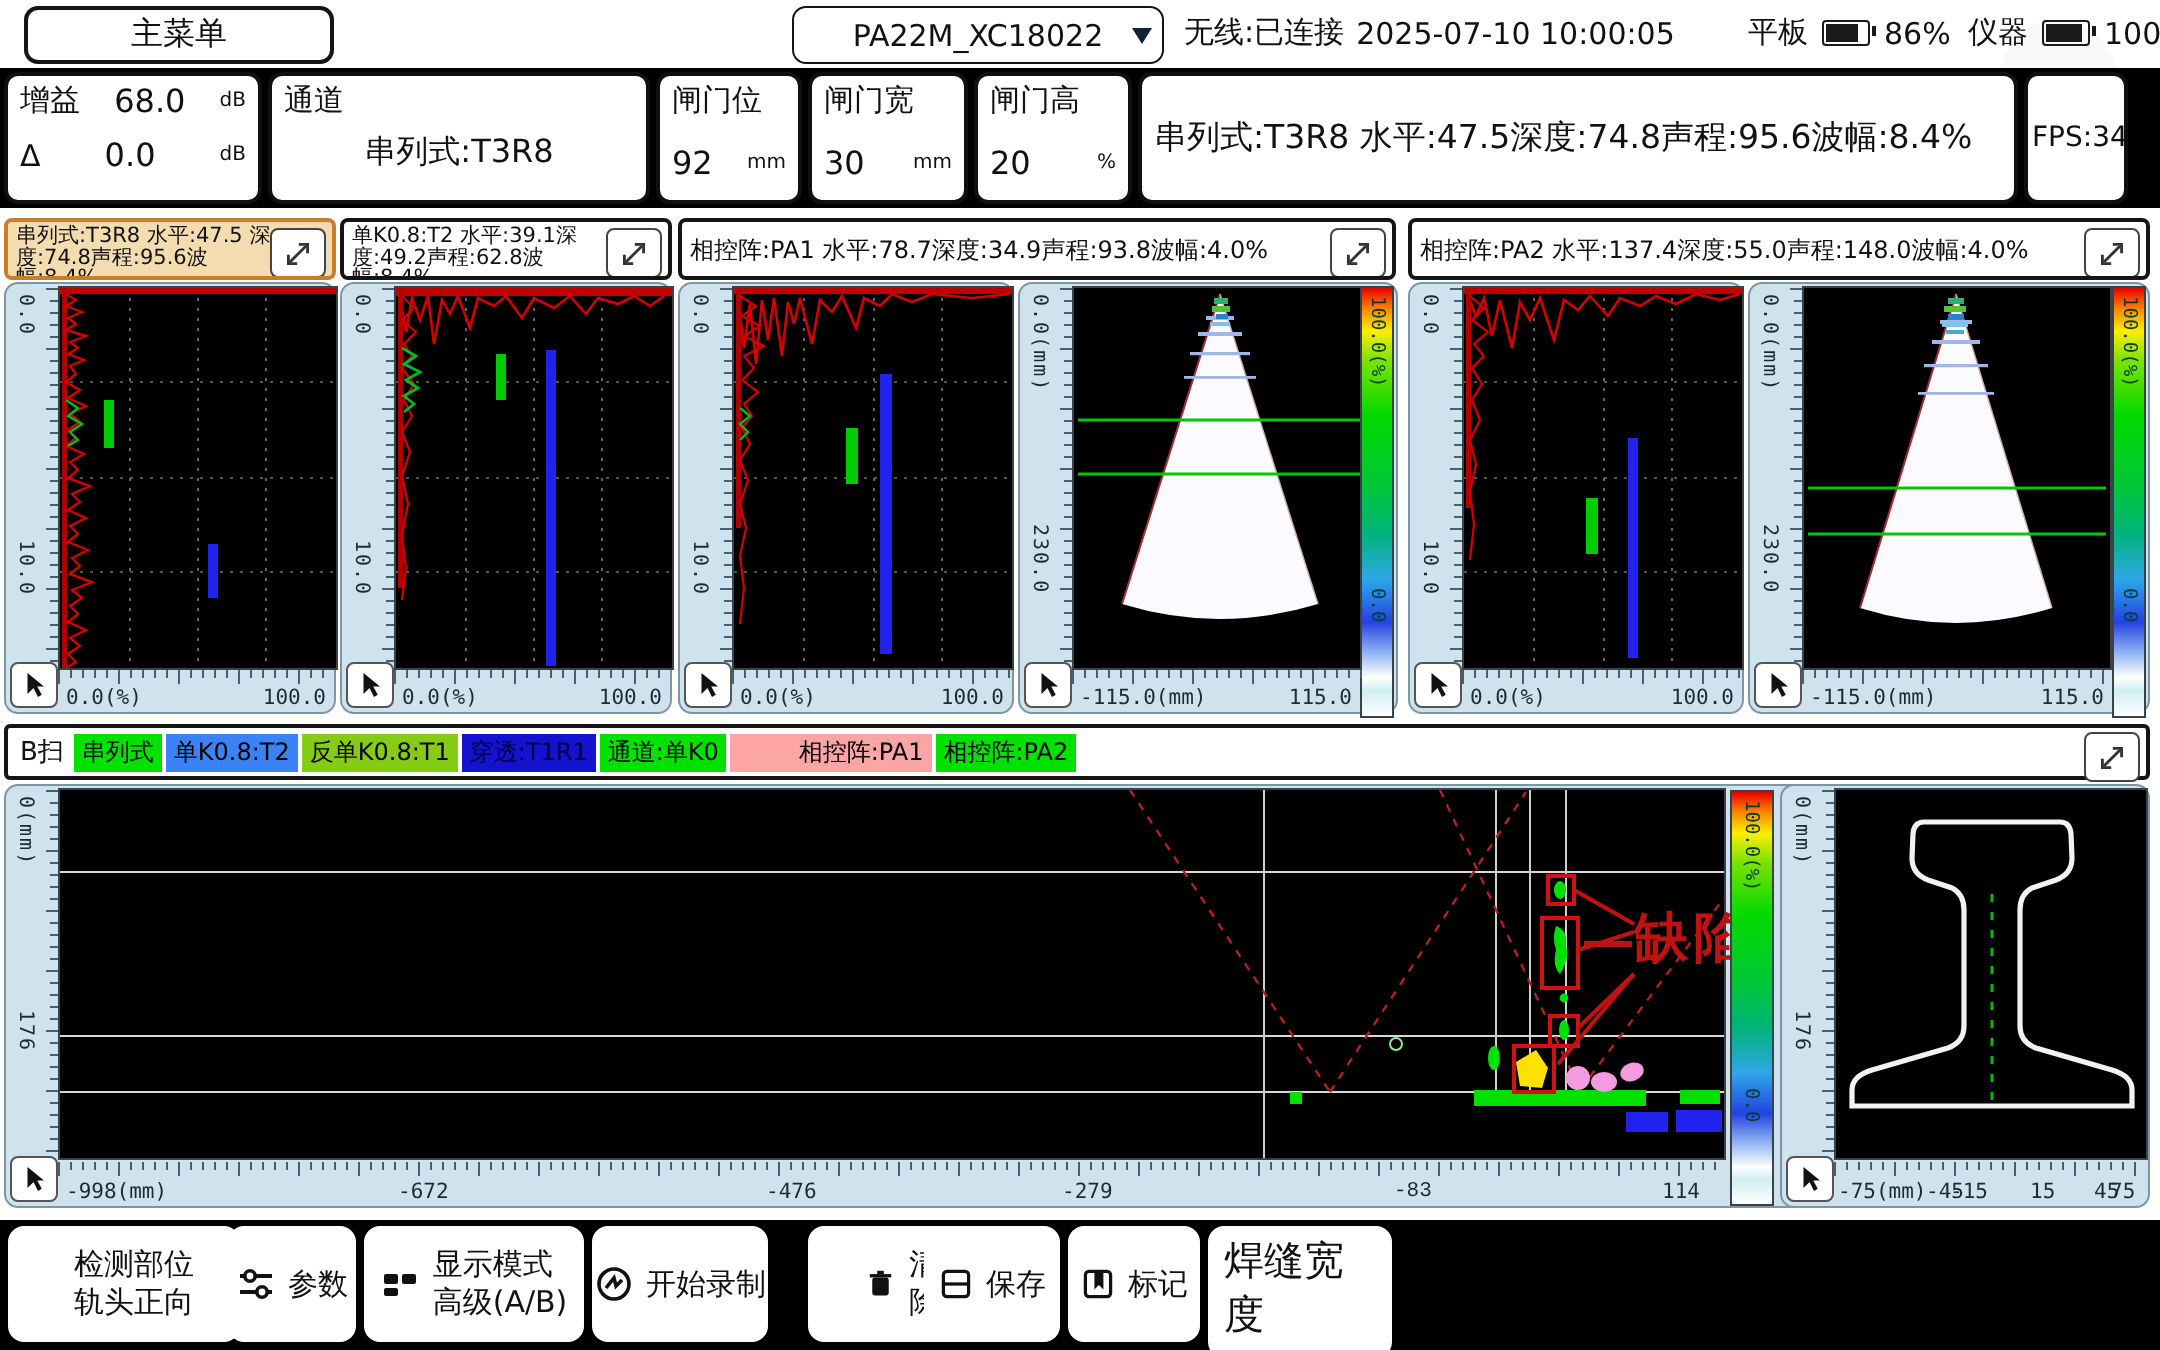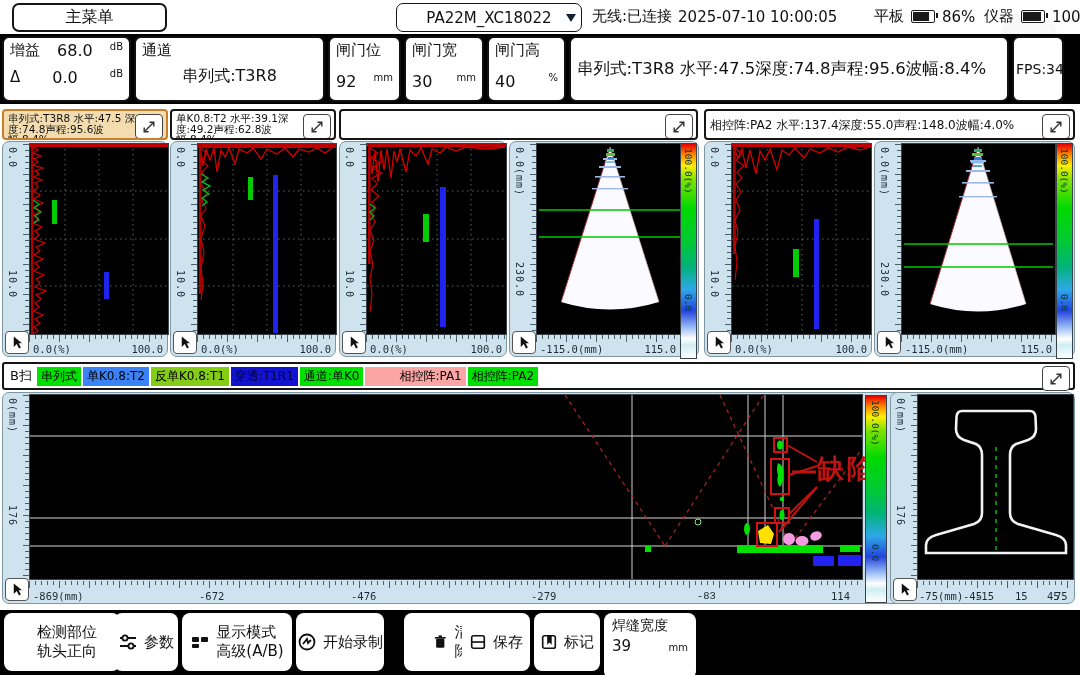--- a/index.html
+++ b/index.html
@@ -15,21 +15,21 @@
   .statusrow{position:absolute;top:7px;font-size:15px;display:flex;align-items:center;gap:6px;white-space:nowrap;}
   .batt{display:inline-block;width:22px;height:11px;border:1.6px solid #1a1a1a;border-radius:2px;position:relative;margin:0 1px;}
   .batt i{position:absolute;left:1px;top:1px;bottom:1px;background:#1a1a1a;display:block;}
   .batt:after{content:"";position:absolute;right:-4px;top:2px;width:2.5px;height:5px;background:#1a1a1a;}
   .wm{left:1000px;top:10px;width:58px;height:58px;border-radius:50%;background:#f2f2f2;opacity:.55;}
   
   .pbox{position:absolute;background:#fff;border:2px solid #101010;border-radius:7px;box-sizing:border-box;padding:3px 6px;}
   .plab{font-size:15px;}
   .pval{font-size:16px;}
   .punit{font-size:10px;}
-  .row{display:flex;align-items:flex-start;}
+  .row{display:flex;align-items:center;}
   
   .ph{position:absolute;background:#fff;border:2px solid #151515;border-radius:4px;font-size:10.5px;line-height:1.02;padding:2px 30px 1px 4px;box-sizing:border-box;overflow:hidden;}
   .ph.sel{background:#f3ddb0;border-color:#c97f2a;}
   .expand{position:absolute;right:3px;top:3px;width:26px;height:23px;background:#fff;border:1.5px solid #444;border-radius:4px;display:flex;align-items:center;justify-content:center;}
   .frame{position:absolute;background:#cfe3ef;border:1.5px solid #7e96a2;border-radius:7px;box-sizing:border-box;}
   .plot{position:absolute;background:#000;border:1px solid #39424a;}
   .vlab{position:absolute;writing-mode:vertical-rl;font-family:"DejaVu Sans Mono",monospace;font-size:10px;color:#1c2b33;letter-spacing:1px;}
   .hlab{position:absolute;font-family:"DejaVu Sans Mono",monospace;font-size:10.5px;color:#1c2b33;bottom:1px;}
   .vticks{position:absolute;width:6px;background-image:repeating-linear-gradient(180deg,#46606e 0 1px,transparent 1px 6px),repeating-linear-gradient(180deg,#46606e 0 1px,transparent 1px 30px);background-size:4px 100%,8px 100%;background-position:right top;background-repeat:no-repeat;}
   .hticks{position:absolute;height:7px;background-image:repeating-linear-gradient(90deg,#46606e 0 1px,transparent 1px 6px),repeating-linear-gradient(90deg,#46606e 0 1px,transparent 1px 30px);background-size:100% 4px,100% 8px;background-repeat:no-repeat;}
@@ -100,21 +100,21 @@
 <div class="pbox" style="left:404px;top:36px;width:80px;height:66px;">
   <div class="plab">闸门宽</div>
   <div class="row" style="justify-content:space-between;margin-top:12px;">
       <span class="pval">30</span>
       <span class="punit">mm</span>
     </div>
 </div>
 <div class="pbox" style="left:487px;top:36px;width:79px;height:66px;">
   <div class="plab">闸门高</div>
   <div class="row" style="justify-content:space-between;margin-top:12px;">
-      <span class="pval">40</span>
+      <span class="pval">20</span>
       <span class="punit">%</span>
     </div>
 </div>
 <div class="pbox" style="left:569px;top:36px;width:440px;height:66px;display:flex;align-items:center;">
   <span style="font-size:16.5px;">串列式:T3R8 水平:47.5深度:74.8声程:95.6波幅:8.4%</span>
 </div>
 <div class="pbox" style="left:1012px;top:36px;width:52px;height:66px;display:flex;align-items:center;padding:3px 2px;">
   <span style="font-size:14px;">FPS:34</span>
 </div>
 
@@ -197,20 +197,21 @@
   <span class="hlab" style="left:30px;">0.0(%)</span>
   <span class="hlab" style="right:4px;">100.0</span>
   <div class="cursor-btn" style="left:2px;bottom:2px;">
       <svg width="15" height="15" viewBox="0 0 20 20">
         <path d="M5,2 L5,16 L9,12 L12,18 L14.5,16.5 L11.5,11 L16,11 Z" fill="#111"></path>
       </svg>
     </div>
 </div>
 
 <div class="ph" style="left:339px;top:109px;width:359px;height:31px;font-size:12px;display:flex;align-items:center;">
+  <span>相控阵:PA1 水平:78.7深度:34.9声程:93.8波幅:4.0%</span>
   <span class="expand">
       <svg width="16" height="16" viewBox="0 0 20 20">
         <line x1="5" y1="15" x2="15" y2="5" stroke="#333" stroke-width="1.8"></line>
         <path d="M10.5,4 L16,4 L16,9.5" fill="none" stroke="#333" stroke-width="1.8"></path>
         <path d="M9.5,16 L4,16 L4,10.5" fill="none" stroke="#333" stroke-width="1.8"></path>
       </svg>
     </span>
 </div>
 <div class="frame" style="left:339px;top:141px;width:168px;height:216px;">
   <div class="vticks" style="left:20px;top:2px;height:188px;"></div>
@@ -440,23 +441,23 @@
         <line x1="762" y1="77" x2="786" y2="77" stroke-width="3"></line>
       </g>
     </svg>
   </div>
   <div class="defect-text" style="left:814px;top:58px;">缺陷</div>
   <div class="cbar" style="left:862px;top:2px;width:20px;height:206px;">
     <span class="cbl" style="left:4px;top:4px;">100.0(%)</span>
     <span class="cbl" style="left:4px;top:148px;">0.0</span>
   </div>
   <div class="hticks" style="left:26px;top:188px;width:832px;"></div>
-  <span class="hlab" style="left:30px;">-869(mm)</span>
+  <span class="hlab" style="left:30px;">-998(mm)</span>
   <span class="hlab" style="left:196px;">-672</span>
-  <span class="hlab" style="left:348px;">-476</span>
+  <span class="hlab" style="left:380px;">-476</span>
   <span class="hlab" style="left:528px;">-279</span>
   <span class="hlab" style="left:694px;font-family:Liberation Mono, monospace;">-83</span>
   <span class="hlab" style="left:828px;">114</span>
   <div class="cursor-btn" style="left:2px;bottom:2px;">
       <svg width="15" height="15" viewBox="0 0 20 20">
         <path d="M5,2 L5,16 L9,12 L12,18 L14.5,16.5 L11.5,11 L16,11 Z" fill="#111"></path>
       </svg>
     </div>
 </div>
 
@@ -534,18 +535,18 @@
   <span>保存</span>
 </div>
 <div class="tbtn" style="left:534px;top:613px;width:66px;height:58px;">
   <svg width="18" height="18" viewBox="0 0 20 20">
       <rect x="3" y="3" width="14" height="14" rx="2" fill="none" stroke="#111" stroke-width="1.8"></rect>
       <path d="M8,3 L8,13 L10.5,10.5 L13,13 L13,3" fill="#111"></path>
     </svg>
   <span>标记</span>
 </div>
 <div class="tbtn" style="left:604px;top:613px;width:76px;height:58px;flex-direction:column;align-items:flex-start;padding:4px 8px;gap:2px;justify-content:flex-start;">
-  <span style="font-size:14px;">焊缝宽度</span>
+  <span style="font-size:20px;">焊缝宽度</span>
   <span style="display:flex;width:100%;justify-content:space-between;align-items:baseline;">
       <span style="font-size:15px;">39</span>
       <span style="font-size:10px;">mm</span>
     </span>
 </div>
 
 </body></html>

